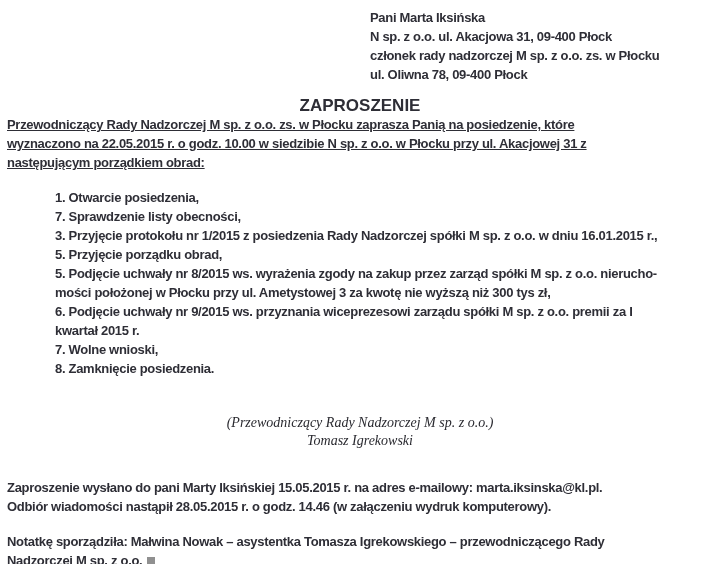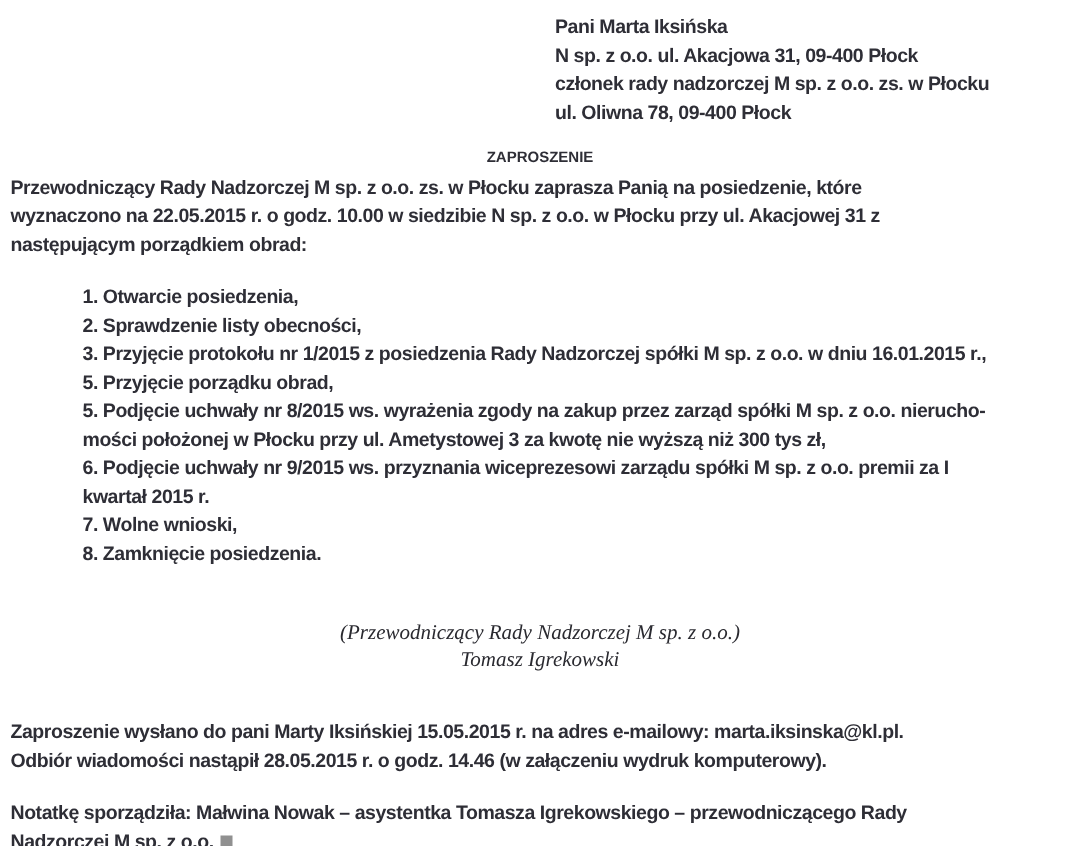--- a/index.html
+++ b/index.html
@@ -22,25 +22,26 @@
     padding: 8px 7px 0 7px;
     overflow: hidden;
   }
   .recipient {
     margin-left: 363px;
     white-space: pre-line;
   }
   .doc-title {
     margin-top: 12px;
     text-align: center;
-    font-size: 10px;
+    font-size: 17px;
     letter-spacing: 0;
   }
   .intro {
     white-space: pre-line;
+    text-decoration: underline;
   }
   .agenda {
     margin-top: 16px;
     margin-left: 48px;
   }
   .agenda-item {
     white-space: pre-line;
   }
   .signature {
     margin-top: 36px;
@@ -83,21 +84,21 @@
 ul. Oliwna 78, 09-400 Płock</div>
 
   <div class="doc-title">ZAPROSZENIE</div>
 
   <div class="intro">Przewodniczący Rady Nadzorczej M sp. z o.o. zs. w Płocku zaprasza Panią na posiedzenie, które
 wyznaczono na 22.05.2015 r. o godz. 10.00 w siedzibie N sp. z o.o. w Płocku przy ul. Akacjowej 31 z
 następującym porządkiem obrad:</div>
 
   <div class="agenda">
     <div class="agenda-item">1. Otwarcie posiedzenia,</div>
-    <div class="agenda-item">2. Sprawdzenie listy obecności,</div>
+    <div class="agenda-item">7. Sprawdzenie listy obecności,</div>
     <div class="agenda-item">3. Przyjęcie protokołu nr 1/2015 z posiedzenia Rady Nadzorczej spółki M sp. z o.o. w dniu 16.01.2015 r.,</div>
     <div class="agenda-item">5. Przyjęcie porządku obrad,</div>
     <div class="agenda-item">5. Podjęcie uchwały nr 8/2015 ws. wyrażenia zgody na zakup przez zarząd spółki M sp. z o.o. nierucho-
 mości położonej w Płocku przy ul. Ametystowej 3 za kwotę nie wyższą niż 300 tys zł,</div>
     <div class="agenda-item">6. Podjęcie uchwały nr 9/2015 ws. przyznania wiceprezesowi zarządu spółki M sp. z o.o. premii za I
 kwartał 2015 r.</div>
     <div class="agenda-item">7. Wolne wnioski,</div>
     <div class="agenda-item">8. Zamknięcie posiedzenia.</div>
   </div>
 

